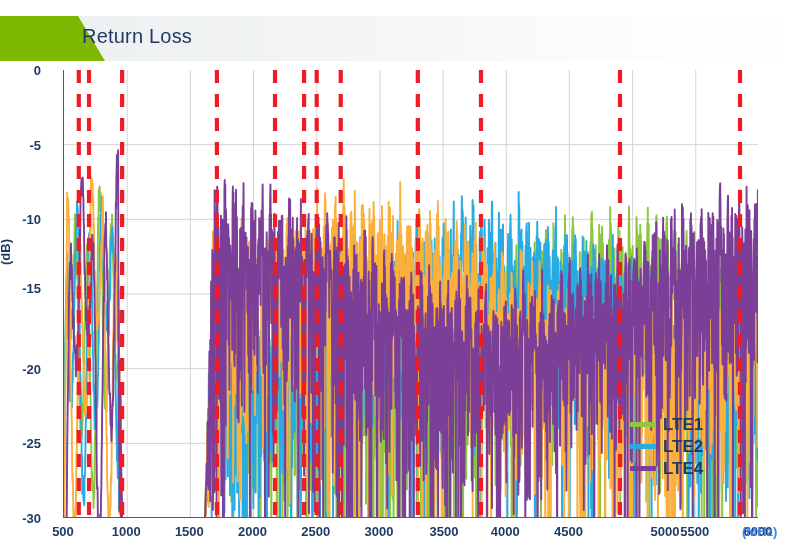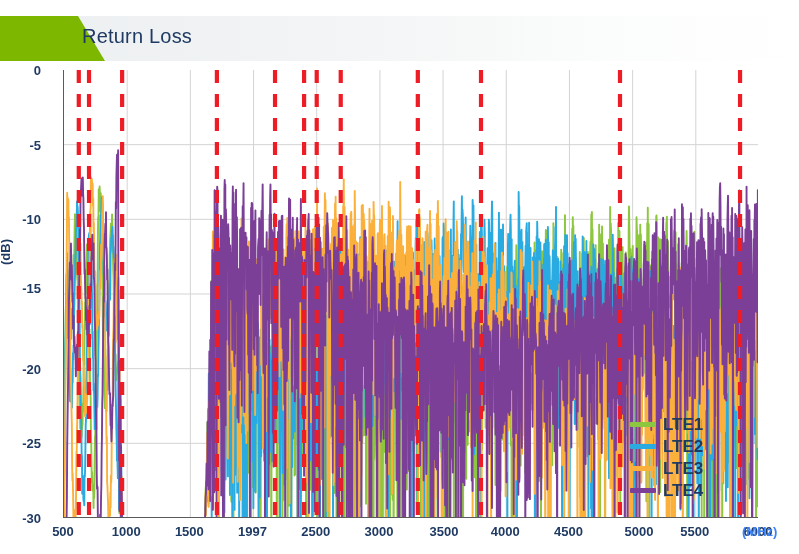--- a/index.html
+++ b/index.html
@@ -98,27 +98,27 @@
       <div class="ytick" style="top: 219.333px;">-10</div>
       <div class="ytick" style="top: 288px;">-15</div>
       <div class="ytick" style="top: 368.667px;">-20</div>
       <div class="ytick" style="top: 443.333px;">-25</div>
       <div class="ytick" style="top: 518px;">-30</div>
     </div>
   <div id="xticks-holder">
       <div class="xtick" style="left: 63px;">500</div>
       <div class="xtick" style="left: 126.182px;">1000</div>
       <div class="xtick" style="left: 189.364px;">1500</div>
-      <div class="xtick" style="left: 252.545px;">1997</div>
+      <div class="xtick" style="left: 252.545px;">2000</div>
       <div class="xtick" style="left: 315.727px;">2500</div>
       <div class="xtick" style="left: 378.909px;">3000</div>
       <div class="xtick" style="left: 444px;">3500</div>
       <div class="xtick" style="left: 505.273px;">4000</div>
       <div class="xtick" style="left: 568.455px;">4500</div>
-      <div class="xtick" style="left: 639px;">5000</div>
+      <div class="xtick" style="left: 665px;">5000</div>
       <div class="xtick" style="left: 694.818px;">5500</div>
       <div class="xtick" style="left: 758px;">6000</div>
     </div>
   <div id="xunit">(MHz)</div>
 
   <div id="chart">
     <div id="plot-area">
       <svg id="plot-svg" viewBox="0 0 695 448" preserveAspectRatio="none">
           <g>
             <line x1="63.18181818181819" y1="0" x2="63.18181818181819" y2="448" stroke="#d4d4d4" stroke-width="1"></line>
@@ -169,21 +169,17 @@
   <div id="legend">
       <div class="legend-row">
         <div class="legend-swatch" style="background: rgb(141, 198, 63);"></div>
         <span class="legend-label">LTE1</span>
       </div>
       <div class="legend-row">
         <div class="legend-swatch" style="background: rgb(41, 171, 226);"></div>
         <span class="legend-label">LTE2</span>
       </div>
       <div class="legend-row">
-        <div class="legend-swatch" style="background: rgb(251, 176, 59);"></div>
-        <span class="legend-label">LTE3</span>
-      </div>
-      <div class="legend-row">
         <div class="legend-swatch" style="background: rgb(123, 63, 152);"></div>
         <span class="legend-label">LTE4</span>
       </div>
     </div>
 </div>
 
 </body></html>

